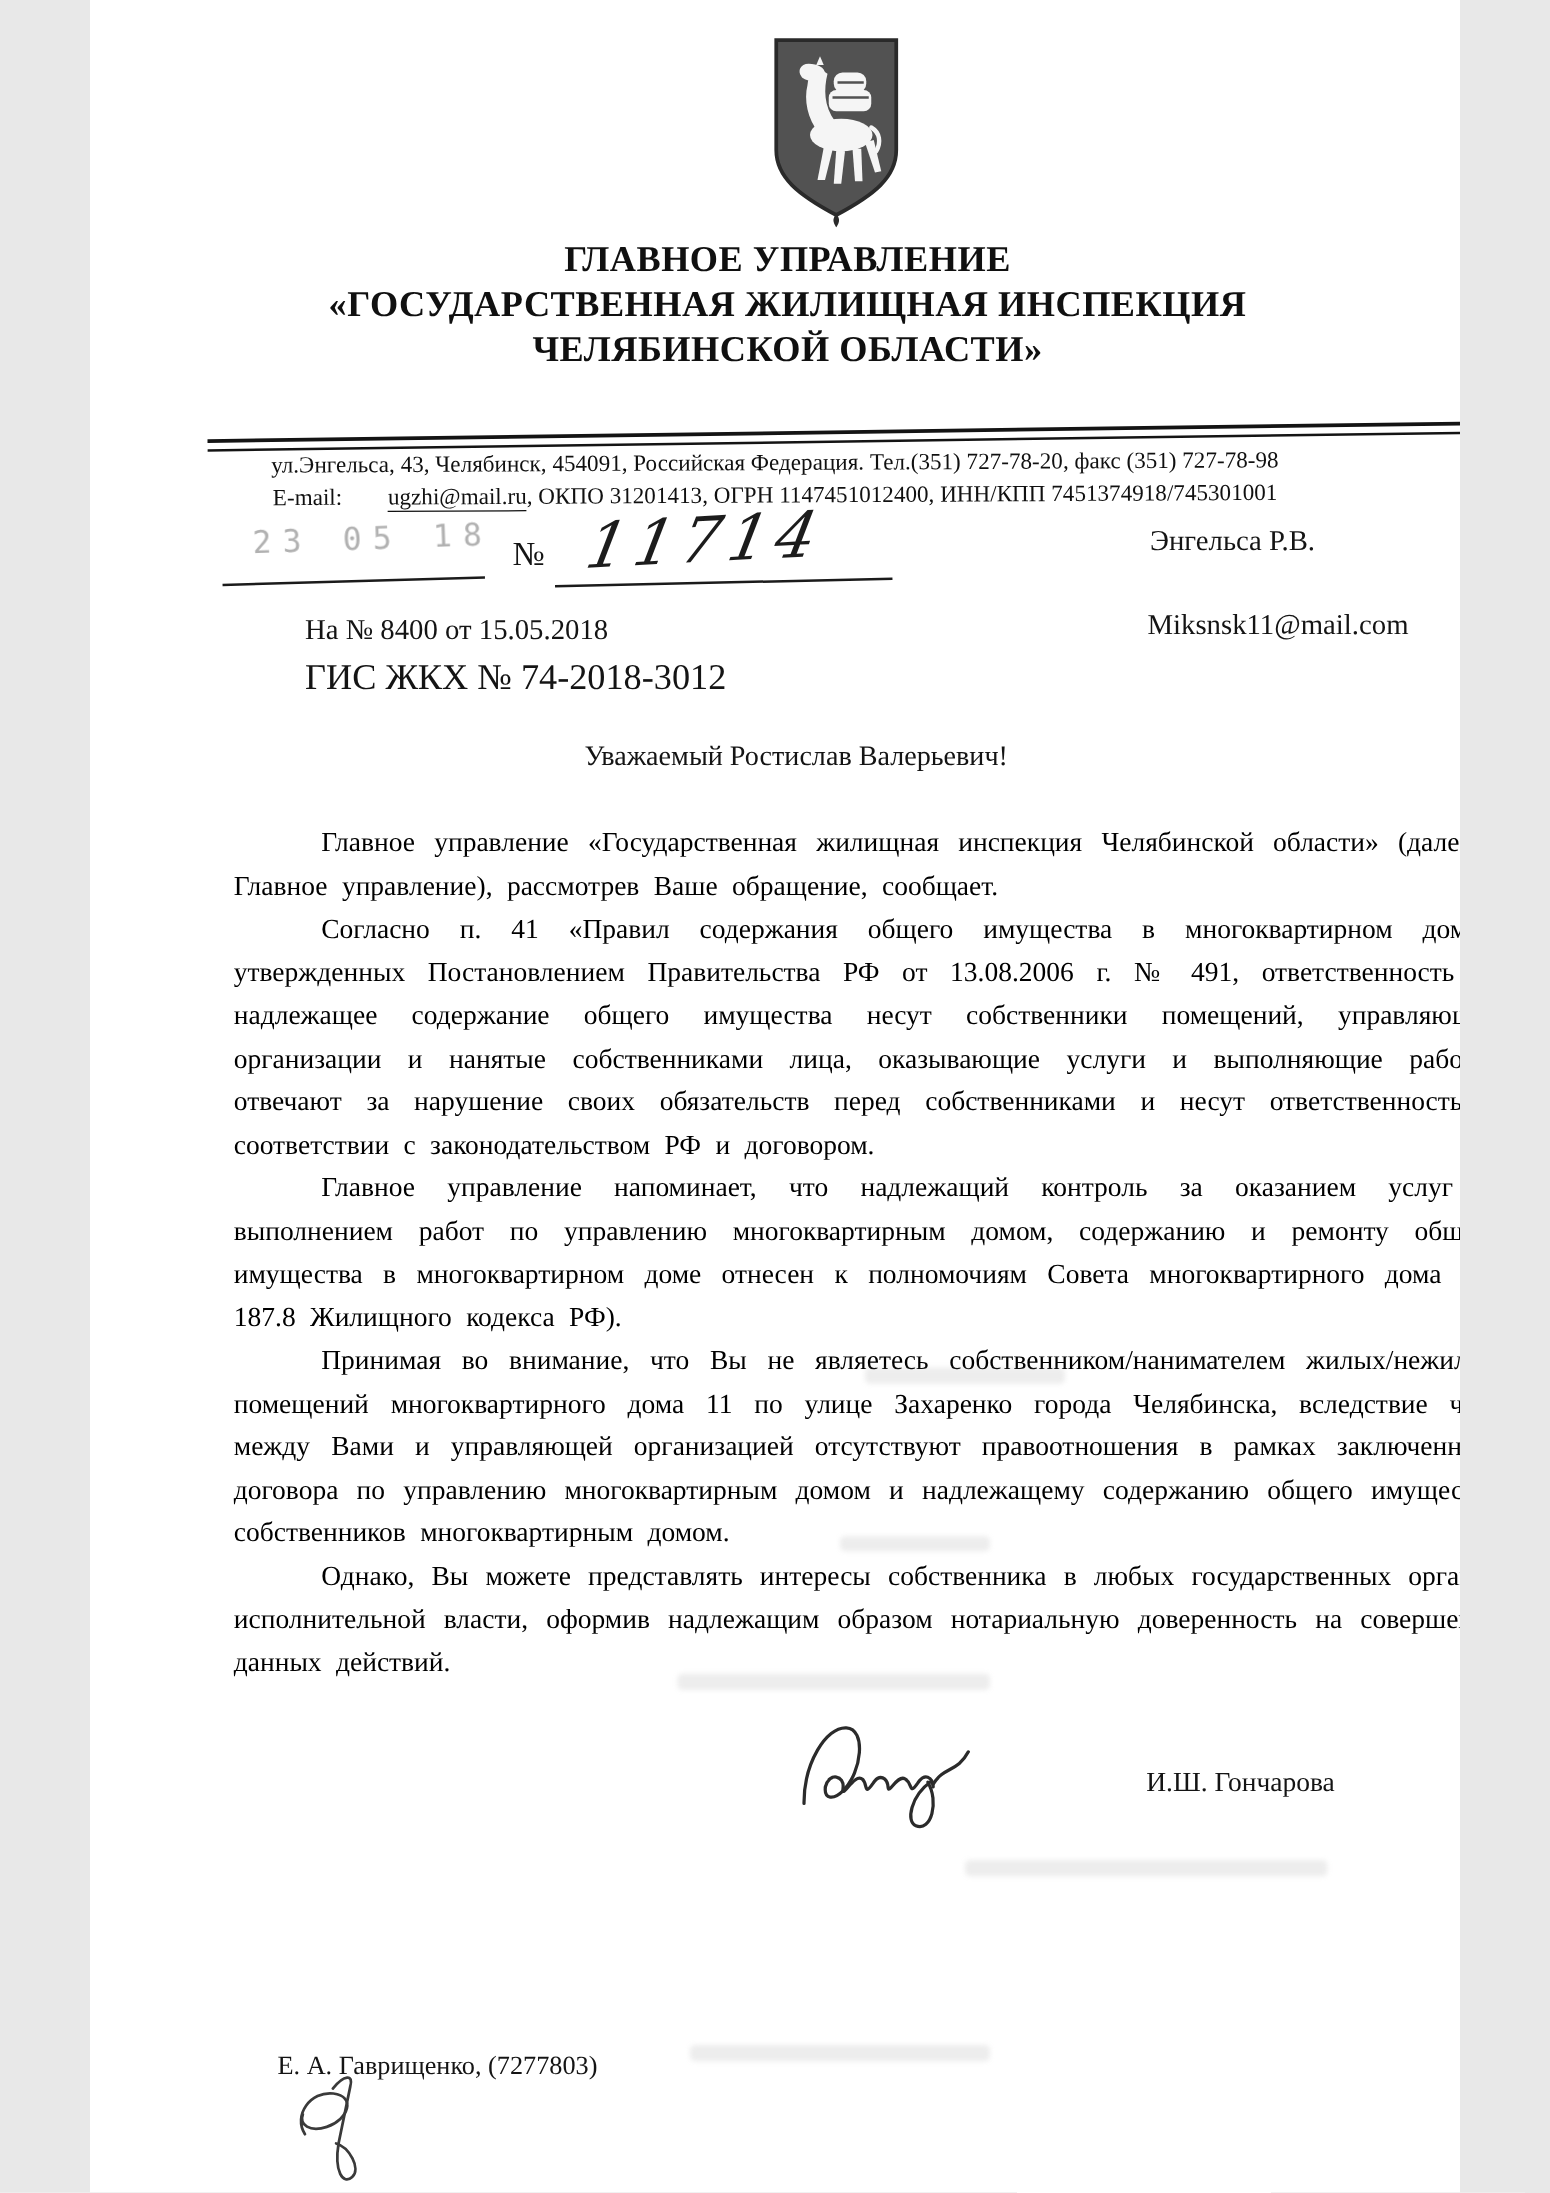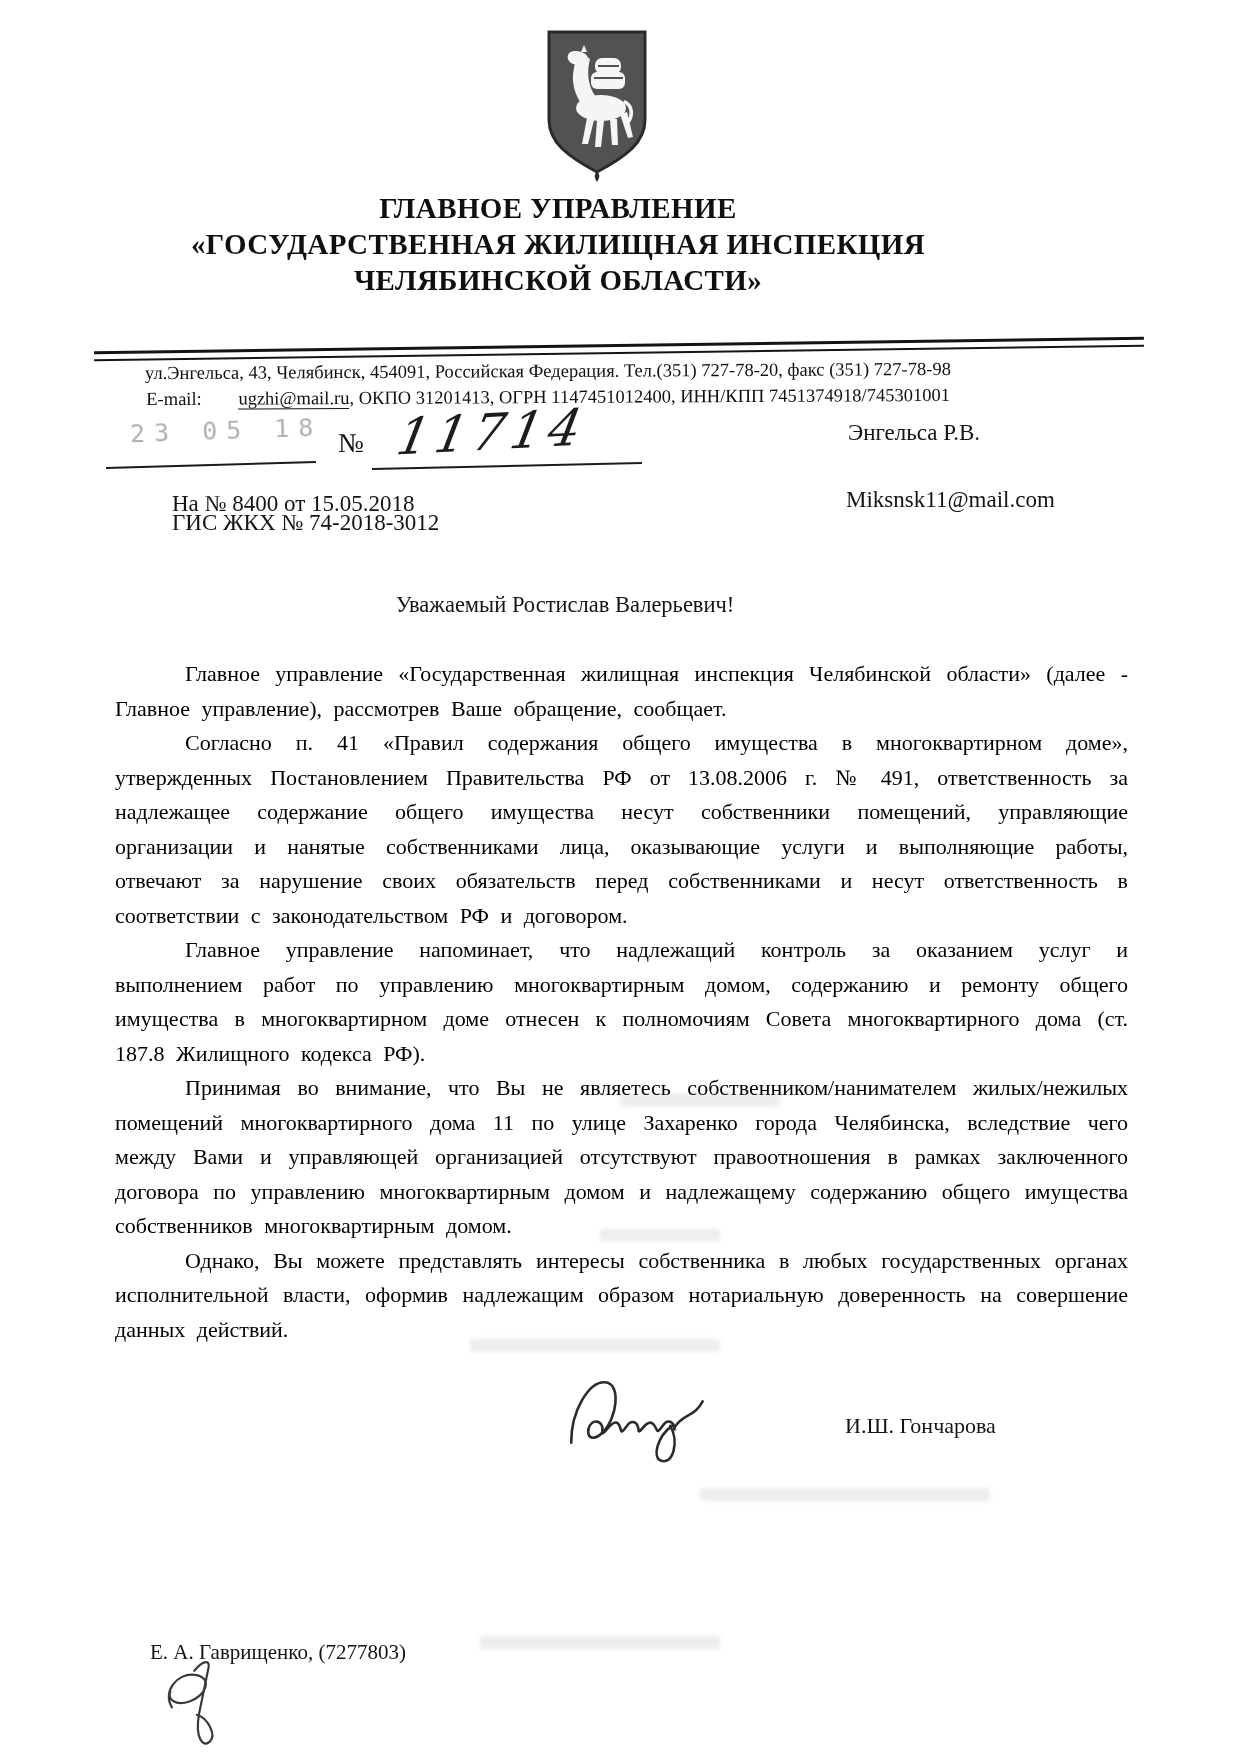--- a/index.html
+++ b/index.html
@@ -1,17 +1,17 @@
 <!DOCTYPE html>
 <html><head>
 <meta charset="utf-8">
 <style>
   html,body{margin:0;padding:0;background:#e8e8e8;}
   .page{
-    position:relative; width:1240px; height:1754px; margin:0 auto;
+    position:relative; width:1096px; height:1754px; margin:0 auto;
     background:#ffffff; color:#141414; overflow:hidden;
     font-family:"Liberation Serif", serif;
   }
   
   .emblem{position:absolute; left:536px; top:26px; width:122px; height:156px;}
   
   .org-name{
     position:absolute; top:190px; left:-62px; width:1240px;
     text-align:center; font-weight:bold; font-size:29px; line-height:36px;
     letter-spacing:.4px; color:#101010;
@@ -32,21 +32,21 @@
     font-family:"DejaVu Sans Mono", monospace; font-size:25px; color:#a9a9a9;
     letter-spacing:9px; transform:rotate(-2deg); filter:blur(.35px); opacity:.9;
   }
   .line-a{position:absolute; left:106px; top:464px; width:210px; height:2px; background:#1b1b1b; transform:rotate(-1.6deg);}
   .no-label{position:absolute; left:338px; top:428px; font-size:27px;}
   .line-b{position:absolute; left:372px; top:465px; width:270px; height:2px; background:#1b1b1b; transform:rotate(-1.3deg);}
   .hand-number{position:absolute; left:392px; top:398px; transform:rotate(-3deg);}
   .recipient-name{position:absolute; left:848px; top:420px; font-size:23px;}
   .recipient-email{position:absolute; left:846px; top:487px; font-size:23px;}
   .ref1{position:absolute; left:172px; top:491px; font-size:23px;}
-  .ref2{position:absolute; left:172px; top:510px; font-size:23px;}
+  .ref2{position:absolute; left:172px; top:526px; font-size:29px;}
   
   .salutation{position:absolute; top:592px; left:-55px; width:1240px; text-align:center; font-size:22.5px;}
   .body-text{
     position:absolute; left:115px; top:645px; width:1013px;
     font-size:22px; line-height:34.5px; text-align:justify; color:#000000;margin-top:12px;
   }
   .body-text p{margin:0; text-indent:70px; word-spacing:6px;}
   
   .sig-title{position:absolute; left:121px; top:1400px; font-size:21.5px; line-height:38px;}
   .sig-scribble{position:absolute; left:552px; top:1362px; transform:rotate(-4deg);}

